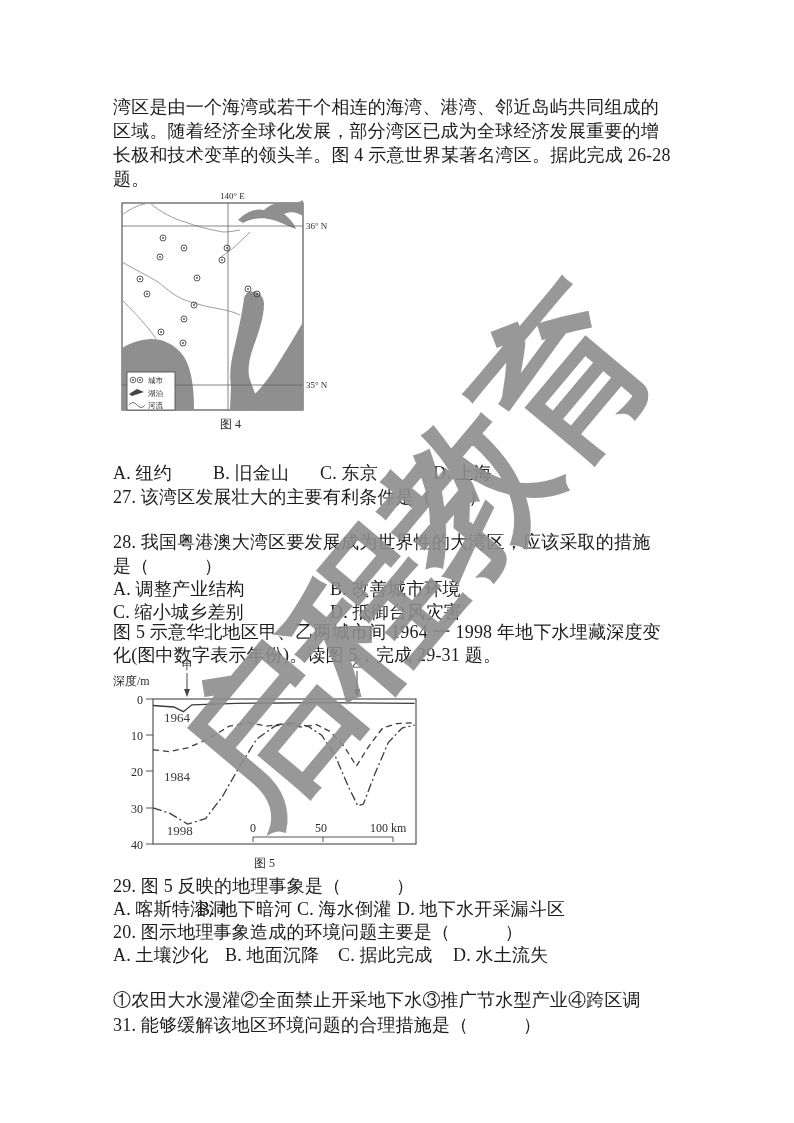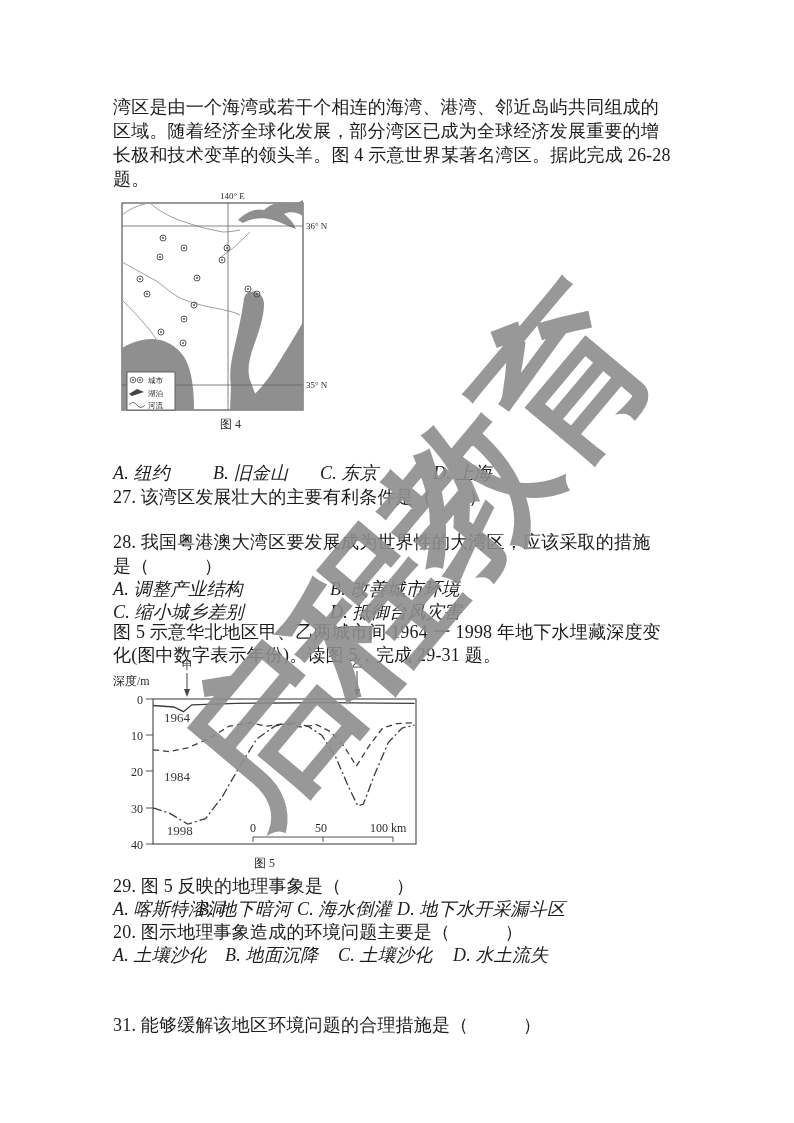--- a/index.html
+++ b/index.html
@@ -1,20 +1,20 @@
 <!DOCTYPE html>
 <html><head>
 <meta charset="utf-8">
 <style>
   html,body{margin:0;padding:0;background:#e9e9e9;}
   #page{position:relative;width:794px;height:1123px;background:#ffffff;margin:0 auto;
         font-family:"Liberation Serif","DejaVu Serif",serif;color:#1c1c1c;overflow:hidden;}
   .line{position:absolute;left:113px;font-size:18px;line-height:22px;white-space:nowrap;
         letter-spacing:0.2px;}
-  .opt{display:inline-block;font-style:italic;}
+  .opt{display:inline-block;}
   .fig{position:absolute;}
   svg text{font-family:"Liberation Serif","DejaVu Serif",serif;fill:#2a2a2a;}
   .maplab{font-size:9px;}
   .leglab{font-size:7.5px;}
   .cap{font-size:12px;}
   .axlab{font-size:12px;}
   .tick{font-size:12px;}
   .yr{font-size:13px;fill:#3a3a3a;}
   .cty{font-size:11px;}
   #watermark{position:absolute;left:417px;top:558px;z-index:6;pointer-events:none;
@@ -180,17 +180,18 @@
       <text class="cap" x="148" y="214">图 5</text>
     </svg>
   </div>
 
   <div class="line" style="top:875px">29. 图 5 反映的地理事象是（　　　）</div>
   <div class="line" style="top:898px">
     <span class="opt" style="width:85px">A. 喀斯特溶洞</span><span class="opt" style="width:99px">B. 地下暗河</span><span class="opt" style="width:100px">C. 海水倒灌</span><span class="opt">D. 地下水开采漏斗区</span>
   </div>
   <div class="line" style="top:921px">20. 图示地理事象造成的环境问题主要是（　　　）</div>
   <div class="line" style="top:944px">
-    <span class="opt" style="width:112px">A. 土壤沙化</span><span class="opt" style="width:113px">B. 地面沉降</span><span class="opt" style="width:115px">C. 土壤沙化</span><span class="opt">D. 水土流失</span>
+    <span class="opt" style="width:112px">A. 土壤沙化</span><span class="opt" style="width:113px">B. 地面沉降</span><span class="opt" style="width:115px">C. 据此完成</span><span class="opt">D. 水土流失</span>
   </div>
   <div class="line" style="top:1014px">31. 能够缓解该地区环境问题的合理措施是（　　　）</div>
+  <div class="line" style="top:989px">①农田大水漫灌②全面禁止开采地下水③推广节水型产业④跨区调</div>
 
 </div>
 
 </body></html>

